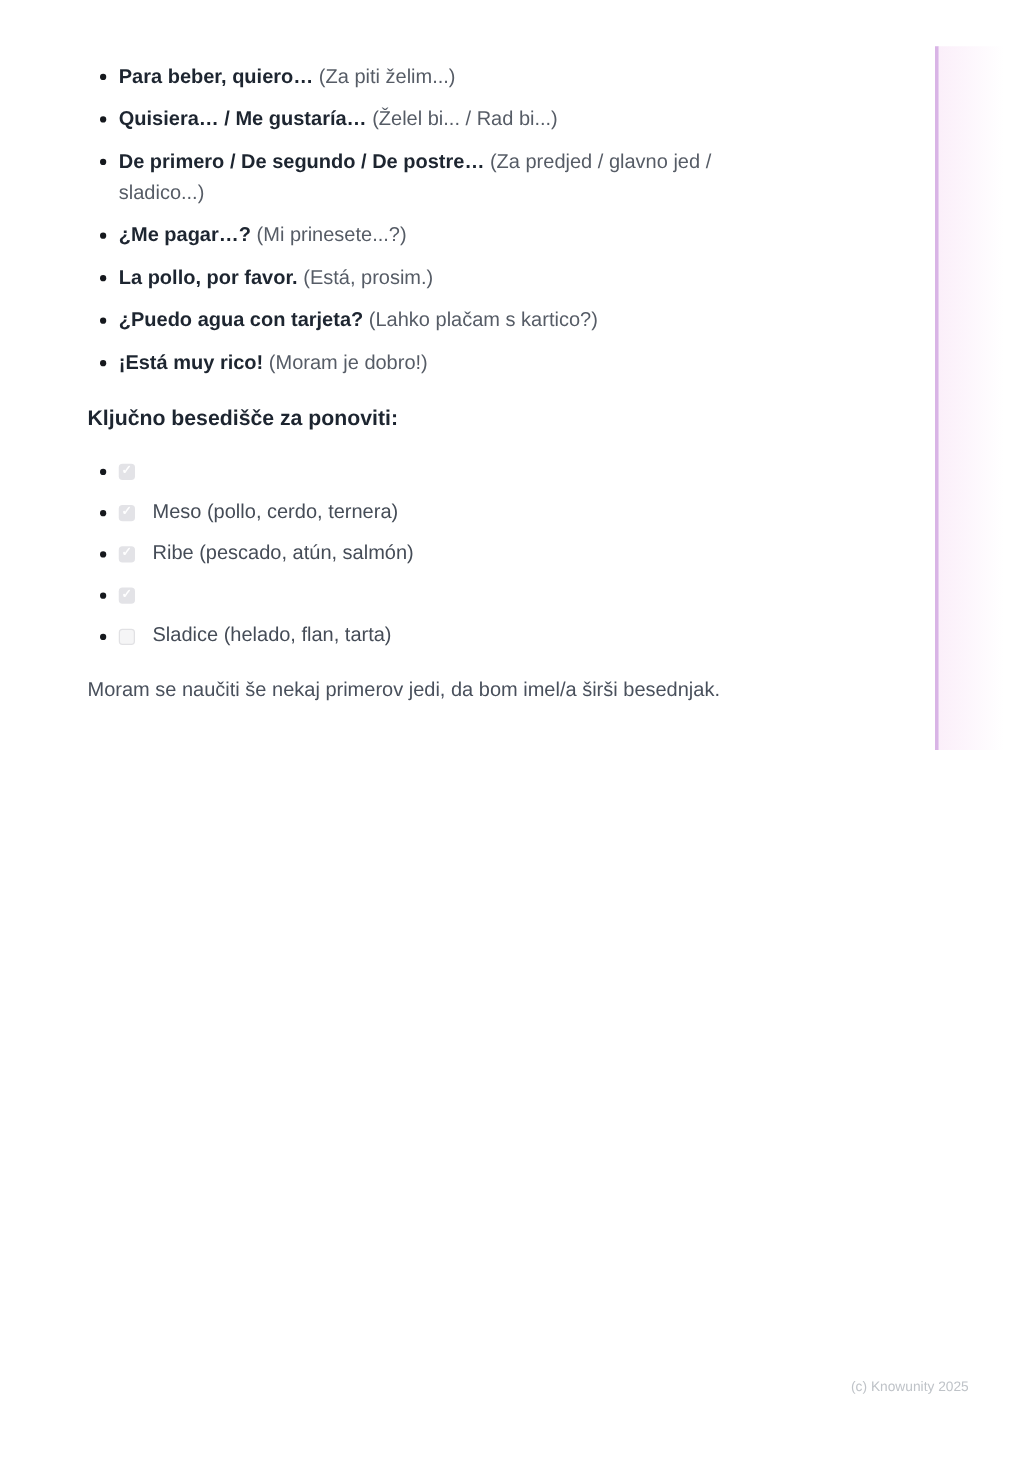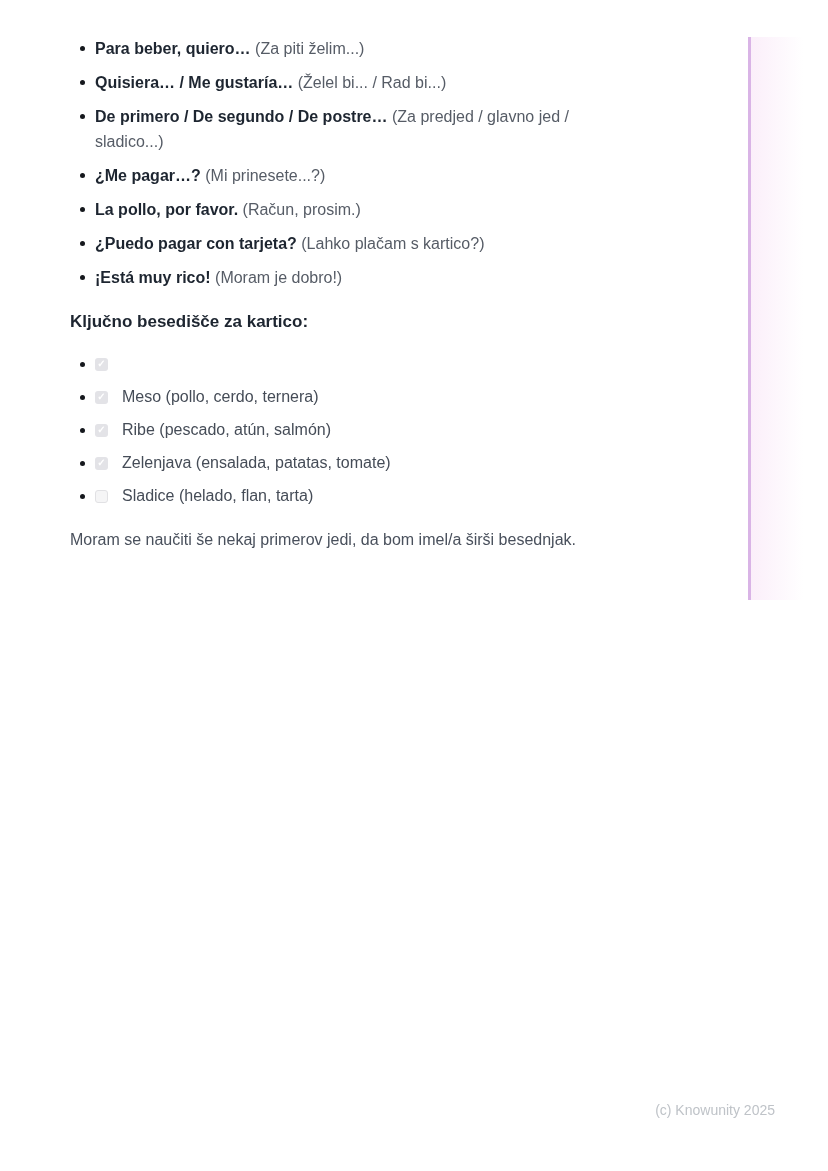--- a/index.html
+++ b/index.html
@@ -39,21 +39,21 @@
     width:3px;
     background:var(--accent-line);
   }
   .accent-fill{
     flex:1;
     background:linear-gradient(to right, var(--accent-fill) 0%, #ffffff 68%);
   }
   .content{
     position:absolute;
     left:70px;
-    top:36px;
+    top:49px;
     width:524px;
   }
   ul{list-style:none;margin:0;padding:0;}
   .phrase-item{
     position:relative;
     padding-left:25px;
     margin-bottom:9px;
     font-size:16px;
     line-height:25px;
     color:var(--body-text);
@@ -129,21 +129,21 @@
   .note-text{
     margin:20px 0 0 0;
     font-size:16px;
     line-height:24px;
     color:var(--note-text);
   }
   .footer{
     position:absolute;
     top:1103px;
     right:53px;
-    font-size:14px;
+    font-size:11px;
     line-height:14px;
     color:var(--footer-text);
   }
 </style>
 </head>
 <body>
 
 <div class="page">
 
   <div class="accent-bar">
@@ -154,28 +154,28 @@
   <div class="content">
     <ul class="phrase-list">
   <li class="phrase-item"><span class="phrase-bold">Para beber, quiero…</span> <span class="phrase-normal">(Za piti želim...)</span></li>
 
   <li class="phrase-item"><span class="phrase-bold">Quisiera… / Me gustaría…</span> <span class="phrase-normal">(Želel bi... / Rad bi...)</span></li>
 
   <li class="phrase-item"><span class="phrase-bold">De primero / De segundo / De postre…</span> <span class="phrase-normal">(Za predjed / glavno jed / sladico...)</span></li>
 
   <li class="phrase-item"><span class="phrase-bold">¿Me pagar…?</span> <span class="phrase-normal">(Mi prinesete...?)</span></li>
 
-  <li class="phrase-item"><span class="phrase-bold">La pollo, por favor.</span> <span class="phrase-normal">(Račun, prosim.)</span></li>
-
-  <li class="phrase-item"><span class="phrase-bold">¿Puedo pagar con tarjeta?</span> <span class="phrase-normal">(Lahko plačam s kartico?)</span></li>
+  <li class="phrase-item"><span class="phrase-bold">La pollo, por favor.</span> <span class="phrase-normal">(Está, prosim.)</span></li>
+
+  <li class="phrase-item"><span class="phrase-bold">¿Puedo agua con tarjeta?</span> <span class="phrase-normal">(Lahko plačam s kartico?)</span></li>
 
   <li class="phrase-item"><span class="phrase-bold">¡Está muy rico!</span> <span class="phrase-normal">(Moram je dobro!)</span></li>
 </ul>
 
-    <h3 class="vocab-heading">Ključno besedišče za kartico:</h3>
+    <h3 class="vocab-heading">Ključno besedišče za ponoviti:</h3>
 
     <ul class="vocab-list">
   <li class="vocab-item">
           <span class="checkbox checked">
             <span class="check-glyph">✓</span>
           </span>
         </li>
 
   <li class="vocab-item">
           <span class="checkbox checked">
@@ -188,21 +188,20 @@
           <span class="checkbox checked">
             <span class="check-glyph">✓</span>
           </span>
           <span class="vocab-label">Ribe (pescado, atún, salmón)</span>
         </li>
 
   <li class="vocab-item">
           <span class="checkbox checked">
             <span class="check-glyph">✓</span>
           </span>
-          <span class="vocab-label">Zelenjava (ensalada, patatas, tomate)</span>
         </li>
 
   <li class="vocab-item">
           <span class="checkbox unchecked">
             <span class="check-glyph"></span>
           </span>
           <span class="vocab-label">Sladice (helado, flan, tarta)</span>
         </li>
 </ul>
 

